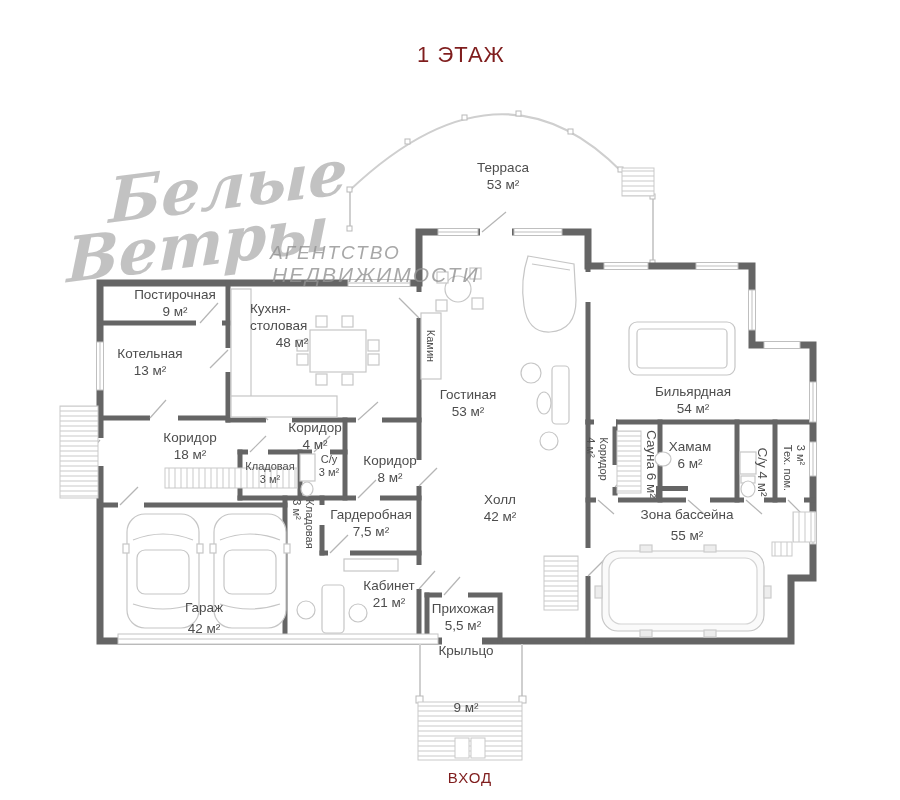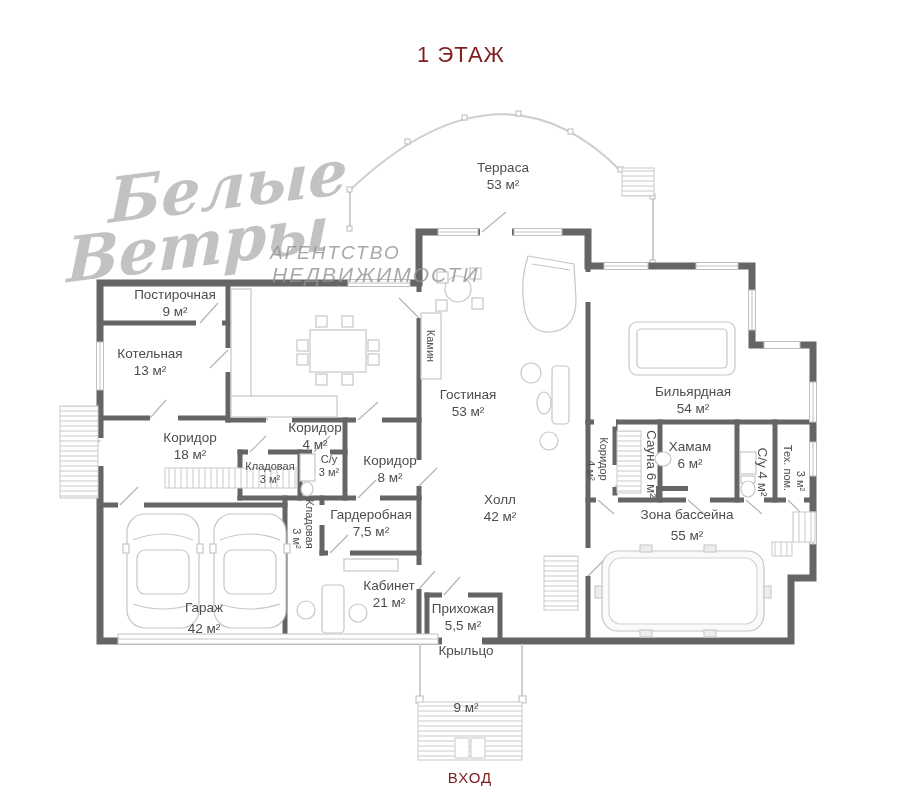--- a/index.html
+++ b/index.html
@@ -3,21 +3,21 @@
 <meta charset="utf-8">
 <style>
   html,body{margin:0;padding:0;background:#fff;width:900px;height:800px;overflow:hidden;
     font-family:"Liberation Sans","DejaVu Sans",sans-serif;}
   #stage{position:relative;width:900px;height:800px;background:#fff;}
   #plan-svg{position:absolute;left:0;top:0;}
   .page-title{position:absolute;left:443px;top:55px;transform:translate(-50%,-50%);
     font-size:22px;color:#7f1d1d;letter-spacing:1px;white-space:nowrap;margin-left:18px;}
   .lbl{position:absolute;transform:translate(-50%,-50%);display:flex;flex-direction:column;
     align-items:center;line-height:1.25;font-size:13.5px;color:var(--label,#4d4d4d);
-    white-space:nowrap;text-align:right;}
+    white-space:nowrap;text-align:left;}
   .lbl.inline{flex-direction:column;gap:4px;}
   .lbl.small{font-size:11px;line-height:1.15;}
   .lbl.wrap{white-space:normal;width:84px;}
   .lbl.vert{display:block;writing-mode:vertical-rl;white-space:nowrap;}
   .lbl.vert span{display:inline;}
   .lbl.vert.cols span{display:block;}
   .lbl.vert-lr{display:block;writing-mode:vertical-lr;white-space:nowrap;}
   .lbl.vert-lr span{display:block;}
   .entrance{position:absolute;left:470px;top:777px;transform:translate(-50%,-50%);
     font-size:15px;color:#7f1d1d;letter-spacing:1px;}
@@ -280,20 +280,24 @@
   <div class="entrance">ВХОД</div>
 
   <div class="lbl" style="left:503px;top:177px;">
     <span>Терраса</span>
       <span>53 м²</span>
     </div>
   <div class="lbl" style="left:175px;top:304px;">
     <span>Постирочная</span>
       <span>9 м²</span>
     </div>
+  <div class="lbl wrap" style="left:292px;top:326px;">
+    <span>Кухня-столовая</span>
+      <span>48 м²</span>
+    </div>
   <div class="lbl" style="left:150px;top:363px;">
     <span>Котельная</span>
       <span>13 м²</span>
     </div>
   <div class="lbl" style="left:190px;top:447px;">
     <span>Коридор</span>
       <span>18 м²</span>
     </div>
   <div class="lbl" style="left:315px;top:437px;">
     <span>Коридор</span>

